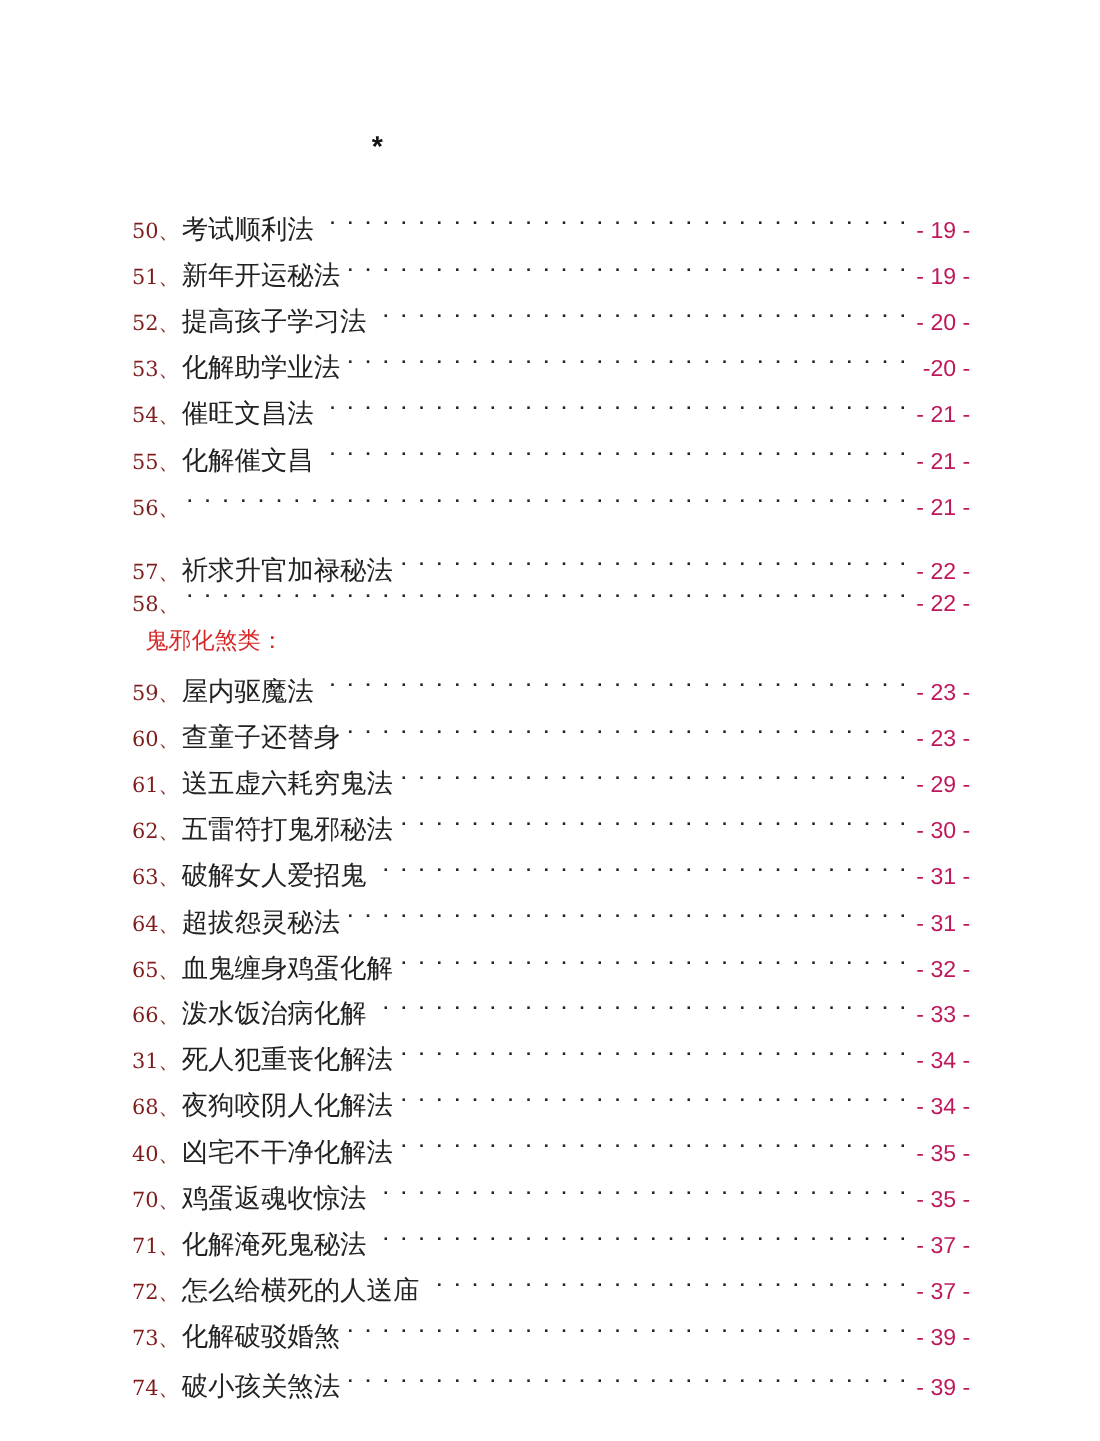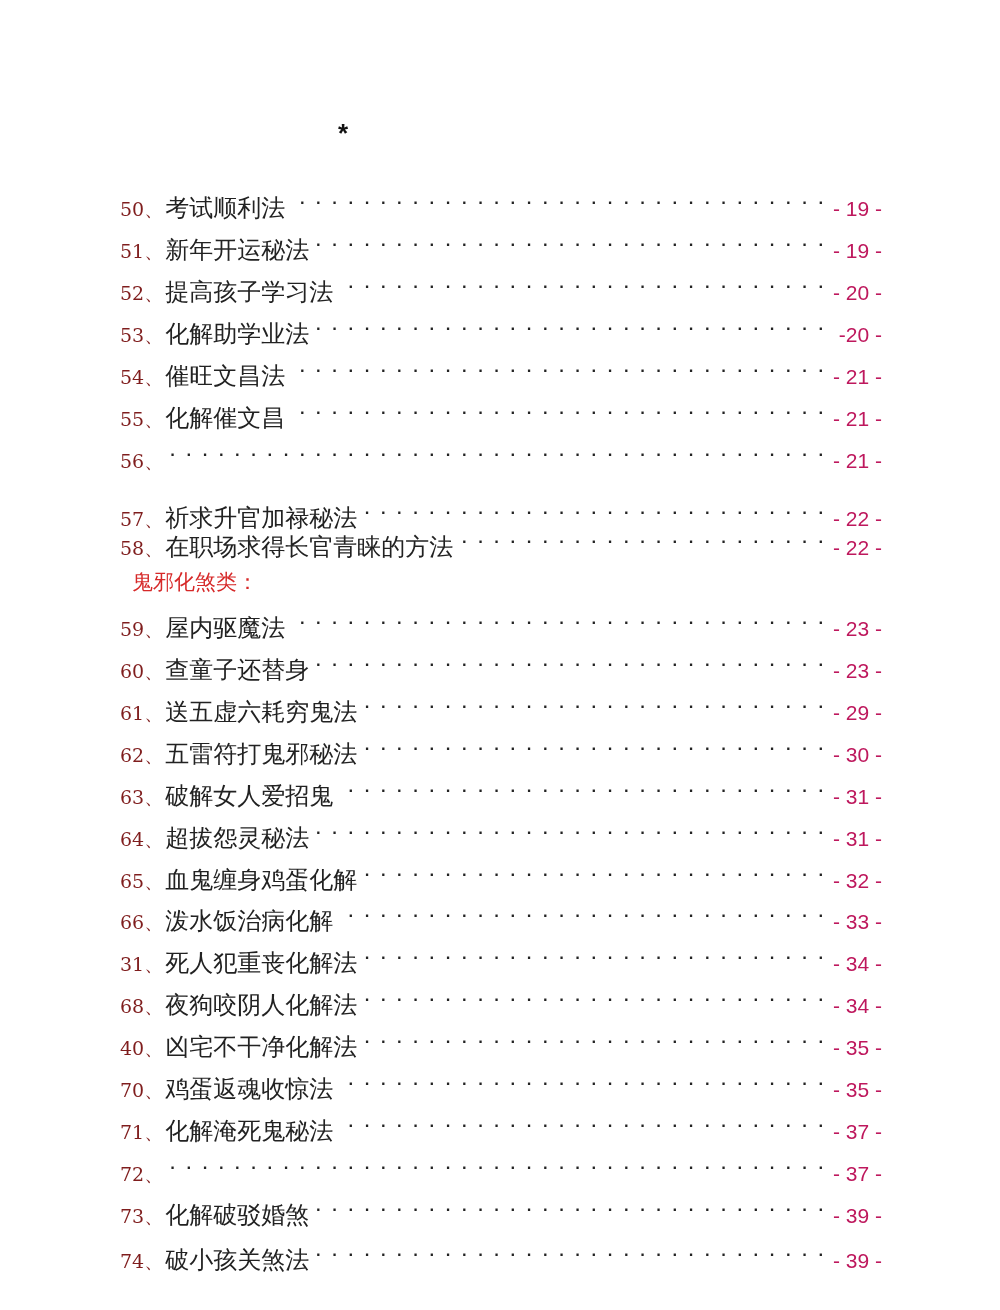--- a/index.html
+++ b/index.html
@@ -142,21 +142,20 @@
 <div class="toc-row" style="top:494px">
   <span class="toc-num">57</span>
     <span class="toc-num toc-sep">、</span>
     <span class="toc-title">祈求升官加禄秘法</span>
     <span class="toc-leader"></span>
     <span class="toc-page">- 22 -</span>
 </div>
 <div class="toc-row" style="top:523px">
   <span class="toc-num">58</span>
     <span class="toc-num toc-sep">、</span>
-    <span class="toc-title">在职场求得长官青睐的方法</span>
     <span class="toc-leader"></span>
     <span class="toc-page">- 22 -</span>
 </div>
 
 <div class="section-heading">鬼邪化煞类：</div>
 
 <div class="toc-row" style="top:604px">
   <span class="toc-num">59</span>
     <span class="toc-num toc-sep">、</span>
     <span class="toc-title">屋内驱魔法</span>
@@ -243,20 +242,21 @@
 <div class="toc-row" style="top:1107px">
   <span class="toc-num">71</span>
     <span class="toc-num toc-sep">、</span>
     <span class="toc-title">化解淹死鬼秘法</span>
     <span class="toc-leader"></span>
     <span class="toc-page">- 37 -</span>
 </div>
 <div class="toc-row" style="top:1149px">
   <span class="toc-num">72</span>
     <span class="toc-num toc-sep">、</span>
+    <span class="toc-title">怎么给横死的人送庙</span>
     <span class="toc-leader"></span>
     <span class="toc-page">- 37 -</span>
 </div>
 <div class="toc-row" style="top:1191px">
   <span class="toc-num">73</span>
     <span class="toc-num toc-sep">、</span>
     <span class="toc-title">化解破驳婚煞</span>
     <span class="toc-leader"></span>
     <span class="toc-page">- 39 -</span>
 </div>

